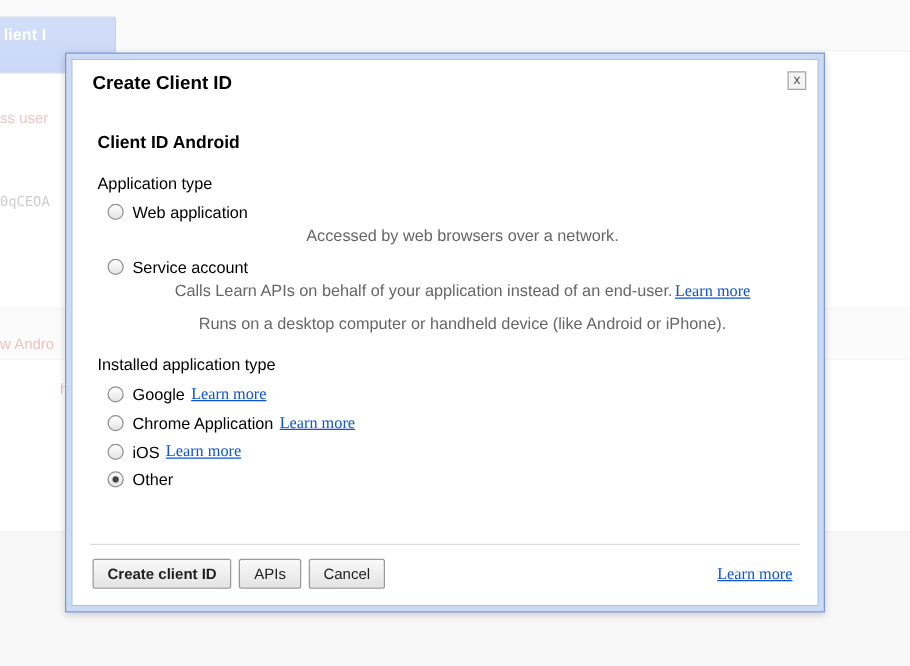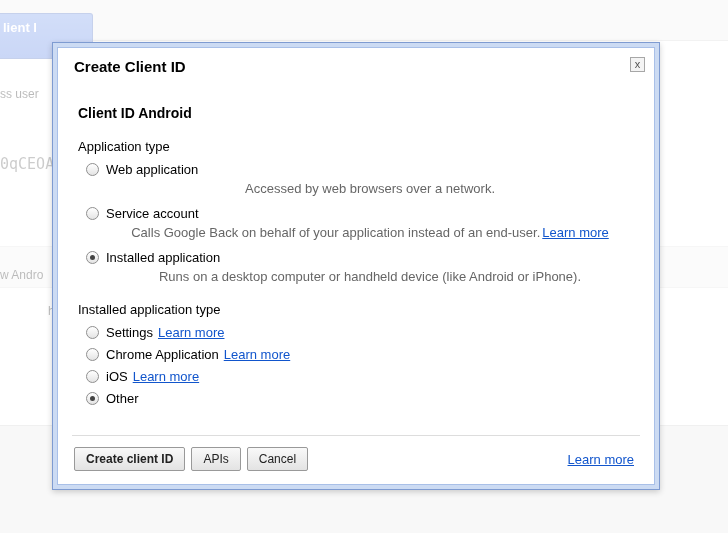--- a/index.html
+++ b/index.html
@@ -11,22 +11,22 @@
 
   
   .bg { position:absolute; inset:0; }
   .topbar { position:absolute; top:0; left:0; width:100%; height:41px;
             background:#ececec; border-bottom:1px solid #cfcfcf; }
   .blue-btn { position:absolute; top:13px; left:0; width:93px; height:46px;
               background:linear-gradient(#5b86e8,#3c6bdf);
               border:1px solid #2f56b8; border-left:none; border-radius:0 3px 3px 0;
               color:#fff; font-weight:bold; font-size:13px; line-height:27px;
               padding-left:3px; white-space:nowrap; overflow:hidden; }
-  .bg-text { position:absolute; left:0; font-size:12px; color:#000000; white-space:nowrap; }
-  .bg-text.mono { font-family:"DejaVu Sans Mono", monospace; font-size:15px; color:#444; }
+  .bg-text { position:absolute; left:0; font-size:12px; color:#b91c1c; white-space:nowrap; }
+  .bg-text.mono { font-family:"DejaVu Sans Mono", monospace; font-size:11px; color:#444; }
   .band { position:absolute; left:0; width:100%; top:246px; height:42px;
           background:#efefef; border-top:1px solid #dcdcdc; border-bottom:1px solid #dcdcdc; }
   .bottombar { position:absolute; left:0; width:100%; top:425px; height:108px;
                background:#e6e6e6; border-top:1px solid #c9c9c9; }
   .overlay { position:absolute; inset:0; background:rgba(255,255,255,0.73); }
 
   
   .dialog { position:absolute; left:52px; top:42px; width:608px; height:448px;
             background:#ccdbf3; border:1px solid #7e9bd1; padding:4px;
             box-shadow:0 2px 6px rgba(0,0,0,0.18); }
@@ -43,21 +43,21 @@
   .section-heading { font-size:13px; font-weight:normal; margin-top:18px; margin-bottom:8px; }
 
   .opt-group { margin-left:8px; }
   .opt-row { display:flex; align-items:center; font-size:13px; margin-top:7px; white-space:nowrap; }
   .radio { width:13px; height:13px; border-radius:50%; border:1px solid #8f8f8f;
            background:linear-gradient(#ffffff,#e4e4e4); position:relative;
            flex-shrink:0; margin-right:7px; cursor:pointer; }
   .radio.checked::after { content:''; position:absolute; left:3px; top:3px;
                           width:5px; height:5px; border-radius:50%; background:#444; }
   .opt-desc { font-size:13px; color:#666; margin:4px 0 10px 20px; white-space:nowrap;text-align:center; }
-  a.lnk { color:#1155cc; text-decoration:underline; cursor:pointer; }
+  a.lnk { color:#1155cc; text-decoration:underline; cursor:pointer;font-family:Liberation Serif, serif; }
   .opt-row a.lnk { margin-left:5px; }
   .opt-desc a.lnk { margin-left:2px; }
 
   .dlg-footer { margin:0 14px; padding:11px 2px 13px 2px; border-top:1px solid #dddddd;
                 display:flex; align-items:center; }
   .btn { background:linear-gradient(#f9f9f9,#e3e3e3); border:1px solid #999;
          border-radius:2px; font-size:12px; padding:4px 11px; color:#222;
          cursor:pointer; margin-right:6px;
          font-family:"Liberation Sans", sans-serif; }
   .btn.primary { font-weight:bold; }
@@ -100,39 +100,35 @@
         </div>
         <div class="opt-desc">
           <span>Accessed by web browsers over a network.</span>
         </div>
 
         <div class="opt-row">
           <span class="radio"></span>
           <span>Service account</span>
         </div>
         <div class="opt-desc">
-          <span>Calls Google Back on behalf of your application instead of an end-user.</span><a class="lnk">Learn more</a>
+          <span>Calls Learn APIs on behalf of your application instead of an end-user.</span><a class="lnk">Learn more</a>
         </div>
 
-        <div class="opt-row">
-          <span class="radio checked"></span>
-          <span>Installed application</span>
-        </div>
         <div class="opt-desc">
           <span>Runs on a desktop computer or handheld device (like Android or iPhone).</span>
         </div>
       </div>
 
       <div class="section-heading">Installed application type</div>
 
       <div class="opt-group">
 
         <div class="opt-row">
           <span class="radio"></span>
-          <span>Settings</span>
+          <span>Google</span>
           <a class="lnk">Learn more</a>
         </div>
 
         <div class="opt-row">
           <span class="radio"></span>
           <span>Chrome Application</span>
           <a class="lnk">Learn more</a>
         </div>
 
         <div class="opt-row">

